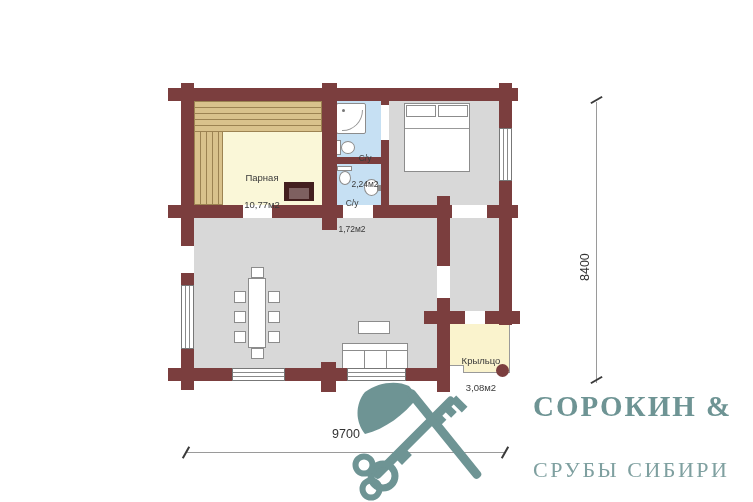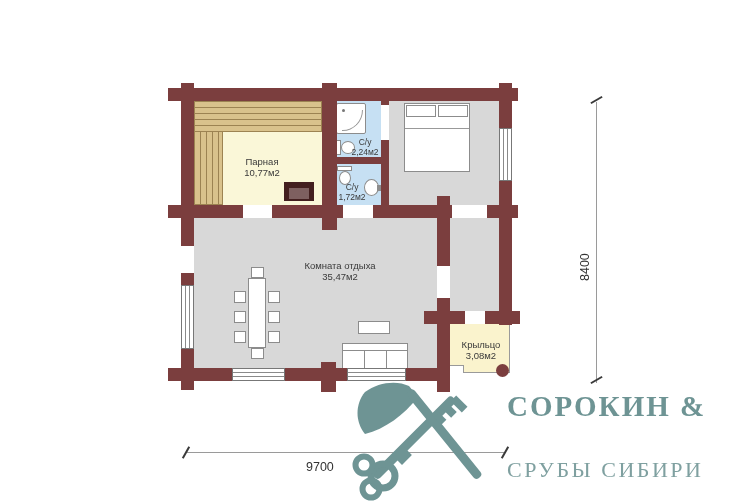--- a/index.html
+++ b/index.html
@@ -23,28 +23,28 @@
   .stove{background:#431F1F;}
   .stove-inner{background:#7E6060;}
   .shower::after{content:"";position:absolute;right:2px;bottom:2px;width:70%;height:70%;
                  border-right:1px solid #999;border-bottom:1px solid #999;border-bottom-right-radius:100%;}
   .shower::before{content:"";position:absolute;left:5px;top:5px;width:3px;height:3px;border-radius:50%;background:#777;}
   .bowl{border-radius:50%;}
   .bed::after{content:"";position:absolute;left:0;right:0;top:24px;height:1px;background:#999;}
   .sofa{background-image:linear-gradient(#8c8c8c,#8c8c8c),linear-gradient(#8c8c8c,#8c8c8c),linear-gradient(#8c8c8c,#8c8c8c);
         background-size:100% 1px,1px 18px,1px 18px;background-position:0 6px,21px 7px,43px 7px;background-repeat:no-repeat;}
   .room-label{color:var(--label,#3A3A3A);font-size:9.5px;line-height:1.2;text-align:center;}
-  .room-label span{display:block;}
+  .room-label span{display:block;margin-top:16px;}
   .dim-line{background:var(--dim-line,#9A9A9A);}
   .tick-v{width:2px;height:13px;background:#3a3a3a;transform:rotate(30deg);}
   .tick-h{width:13px;height:2px;background:#3a3a3a;transform:rotate(-30deg);}
   .dim-text{color:#333;font-size:12.5px;}
   .dim-text-v{writing-mode:vertical-rl;transform:rotate(180deg);}
   .logo-line{font-family:"Liberation Serif",serif;color:var(--logo,#6E9494);font-weight:bold;
-             font-size:29px;letter-spacing:2px;white-space:nowrap;}
+             font-size:29px;letter-spacing:2px;white-space:nowrap;margin-left:26px;}
   .logo-line.sub{font-weight:normal;font-size:22px;letter-spacing:2.5px;color:var(--logo-light,#7FA0A0);}
   .col-round{background:var(--wall,#7B3E3E);border-radius:50%;}
 </style>
 </head>
 <body>
 
 <div id="canvas" style="--wall: #7B3E3E; --floor: #D8D8D8; --sauna: #FAF7D8; --wet: #C6E0F3; --porch: #FAF3CD; --bench: #D9C28C; --bench-line: #9C8352; --label: #3A3A3A; --dim-line: #9A9A9A; --logo: #6E9494; --logo-light: #7FA0A0;">
 
   <div class="abs floor-sauna" style="left:194px;top:101px;width:128px;height:104px;"></div>
   <div class="abs floor-wet" style="left:335px;top:101px;width:46px;height:56px;"></div>
@@ -120,33 +120,29 @@
     <span>10,77м2</span>
   </div>
   <div class="abs room-label" style="left:342px;top:137px;width:46px;font-size:8.5px;">
     <span>С/у</span>
     <span>2,24м2</span>
   </div>
   <div class="abs room-label" style="left:329px;top:182px;width:46px;font-size:8.5px;">
     <span>С/у</span>
     <span>1,72м2</span>
   </div>
-  <div class="abs room-label" style="left:280px;top:260px;width:120px;">
-    <span>Комната отдыха</span>
-    <span>35,47м2</span>
-  </div>
   <div class="abs room-label" style="left:441px;top:339px;width:80px;">
     <span>Крыльцо</span>
     <span>3,08м2</span>
   </div>
 
   <div class="abs dim-line" style="left:187px;top:452px;width:319px;height:1px;"></div>
   <div class="abs tick-v" style="left:185px;top:446px;"></div>
   <div class="abs tick-v" style="left:504px;top:446px;"></div>
-  <div class="abs dim-text" style="left:306px;top:460px;width:80px;text-align:left;">9700</div>
+  <div class="abs dim-text" style="left:306px;top:427px;width:80px;text-align:center;">9700</div>
 
   <div class="abs dim-line" style="left:596px;top:102px;width:1px;height:281px;"></div>
   <div class="abs tick-h" style="left:590px;top:99px;"></div>
   <div class="abs tick-h" style="left:590px;top:379px;"></div>
   <div class="abs dim-text dim-text-v" style="left:578px;top:226px;height:55px;">8400</div>
 
   <svg class="abs" style="left:345px;top:376px;" width="160" height="126" viewBox="0 0 160 126" aria-hidden="true">
     <g fill="#6E9494" stroke="none">
 
       <path d="M64,10 L73,21 C59,39 40,53 20,58 C10,46 10,28 20,16 C33,6 52,4 64,10 Z"></path>

